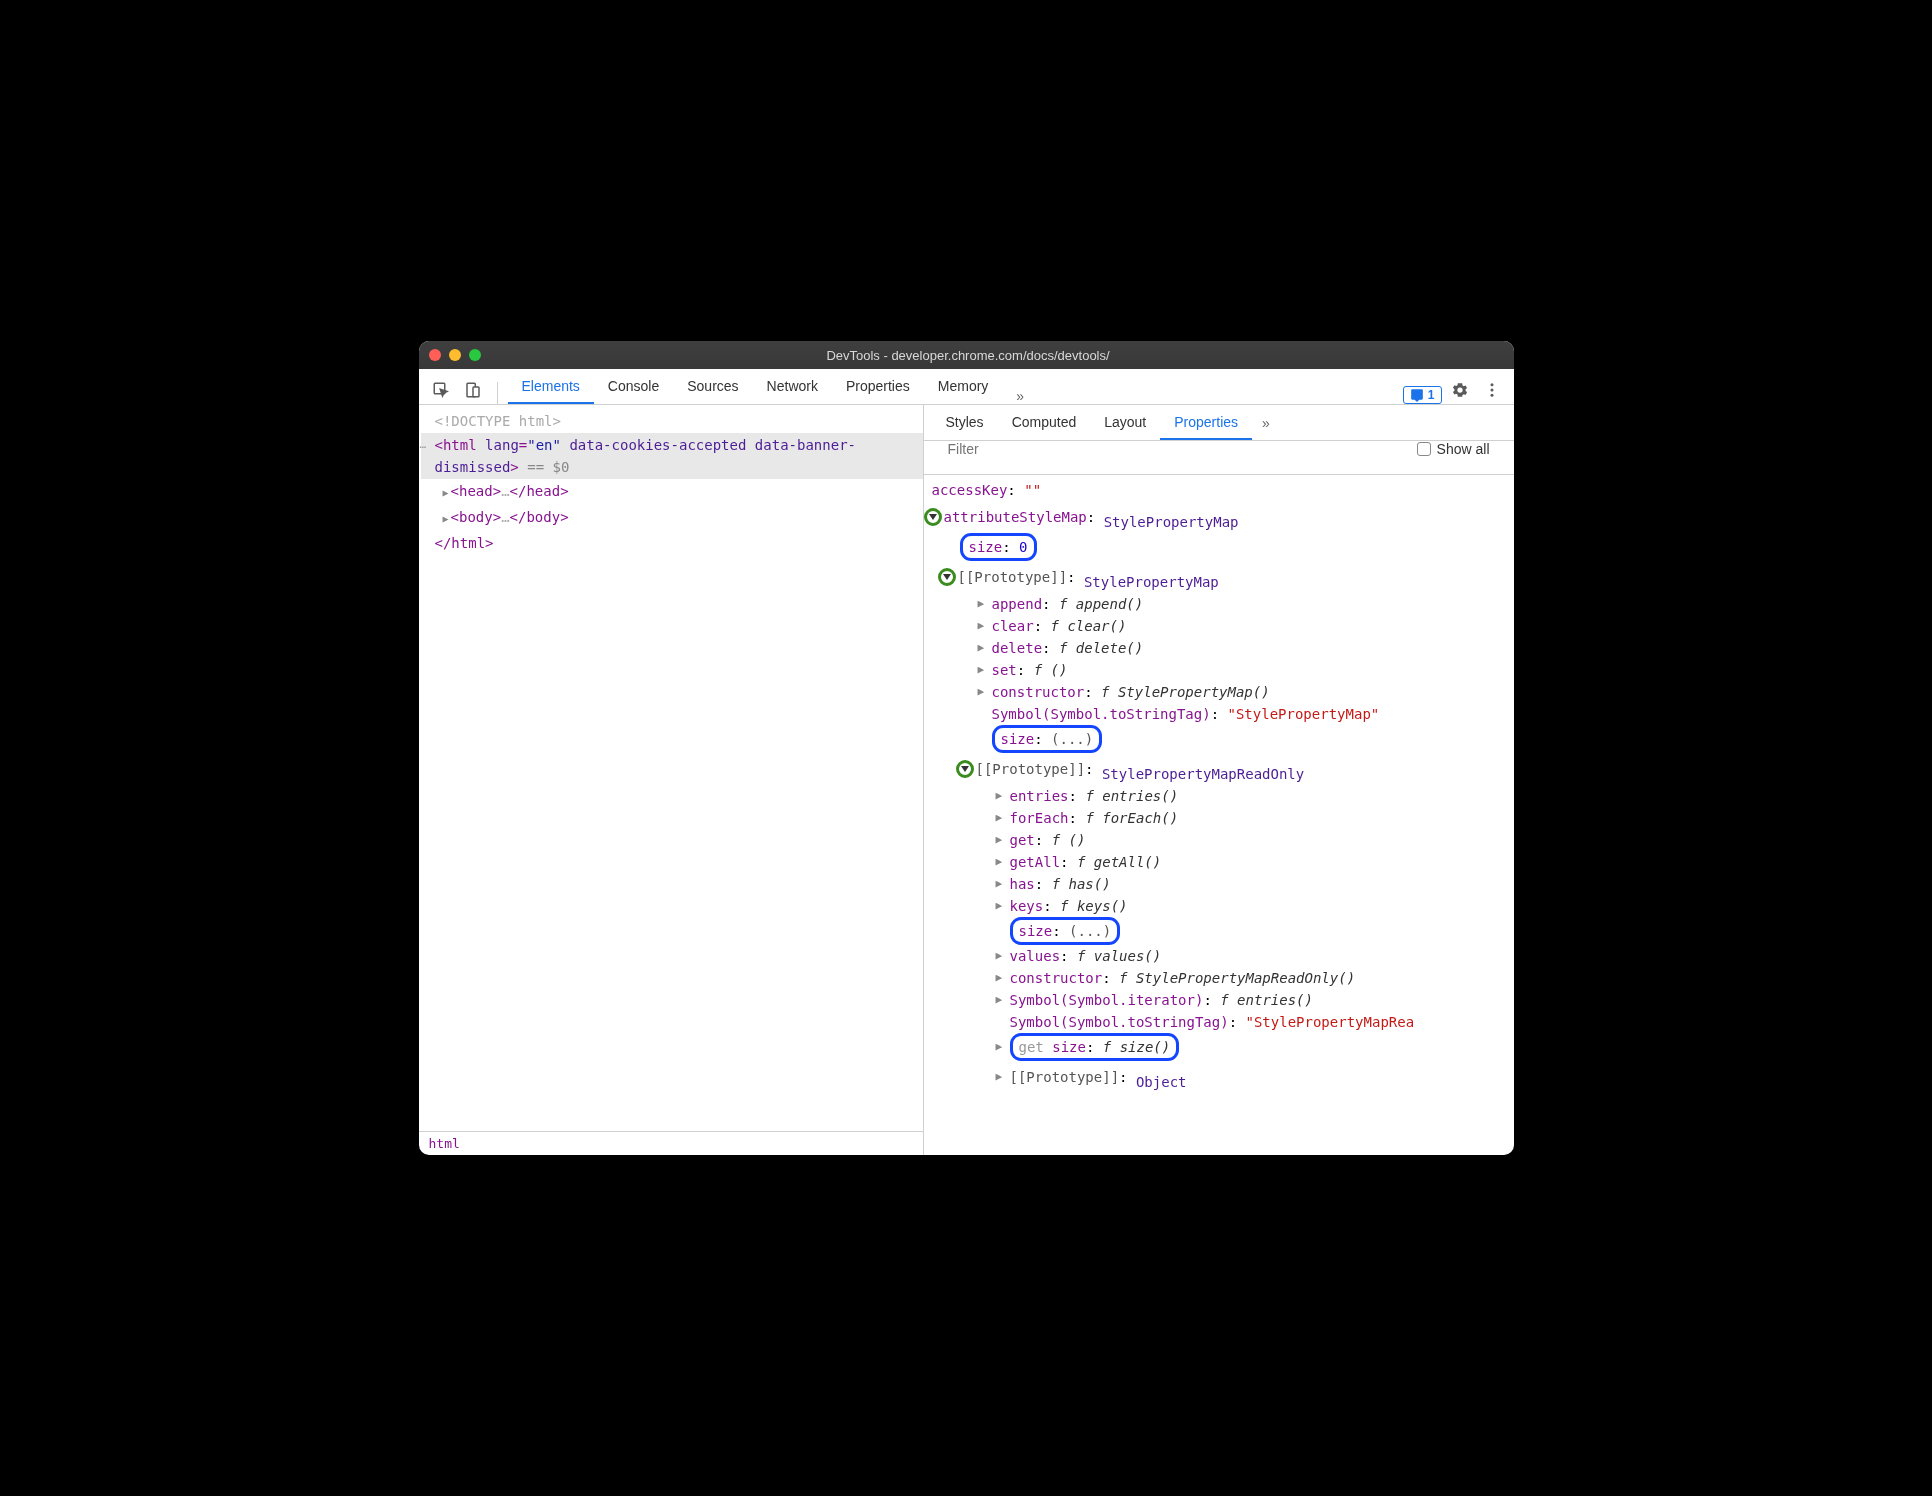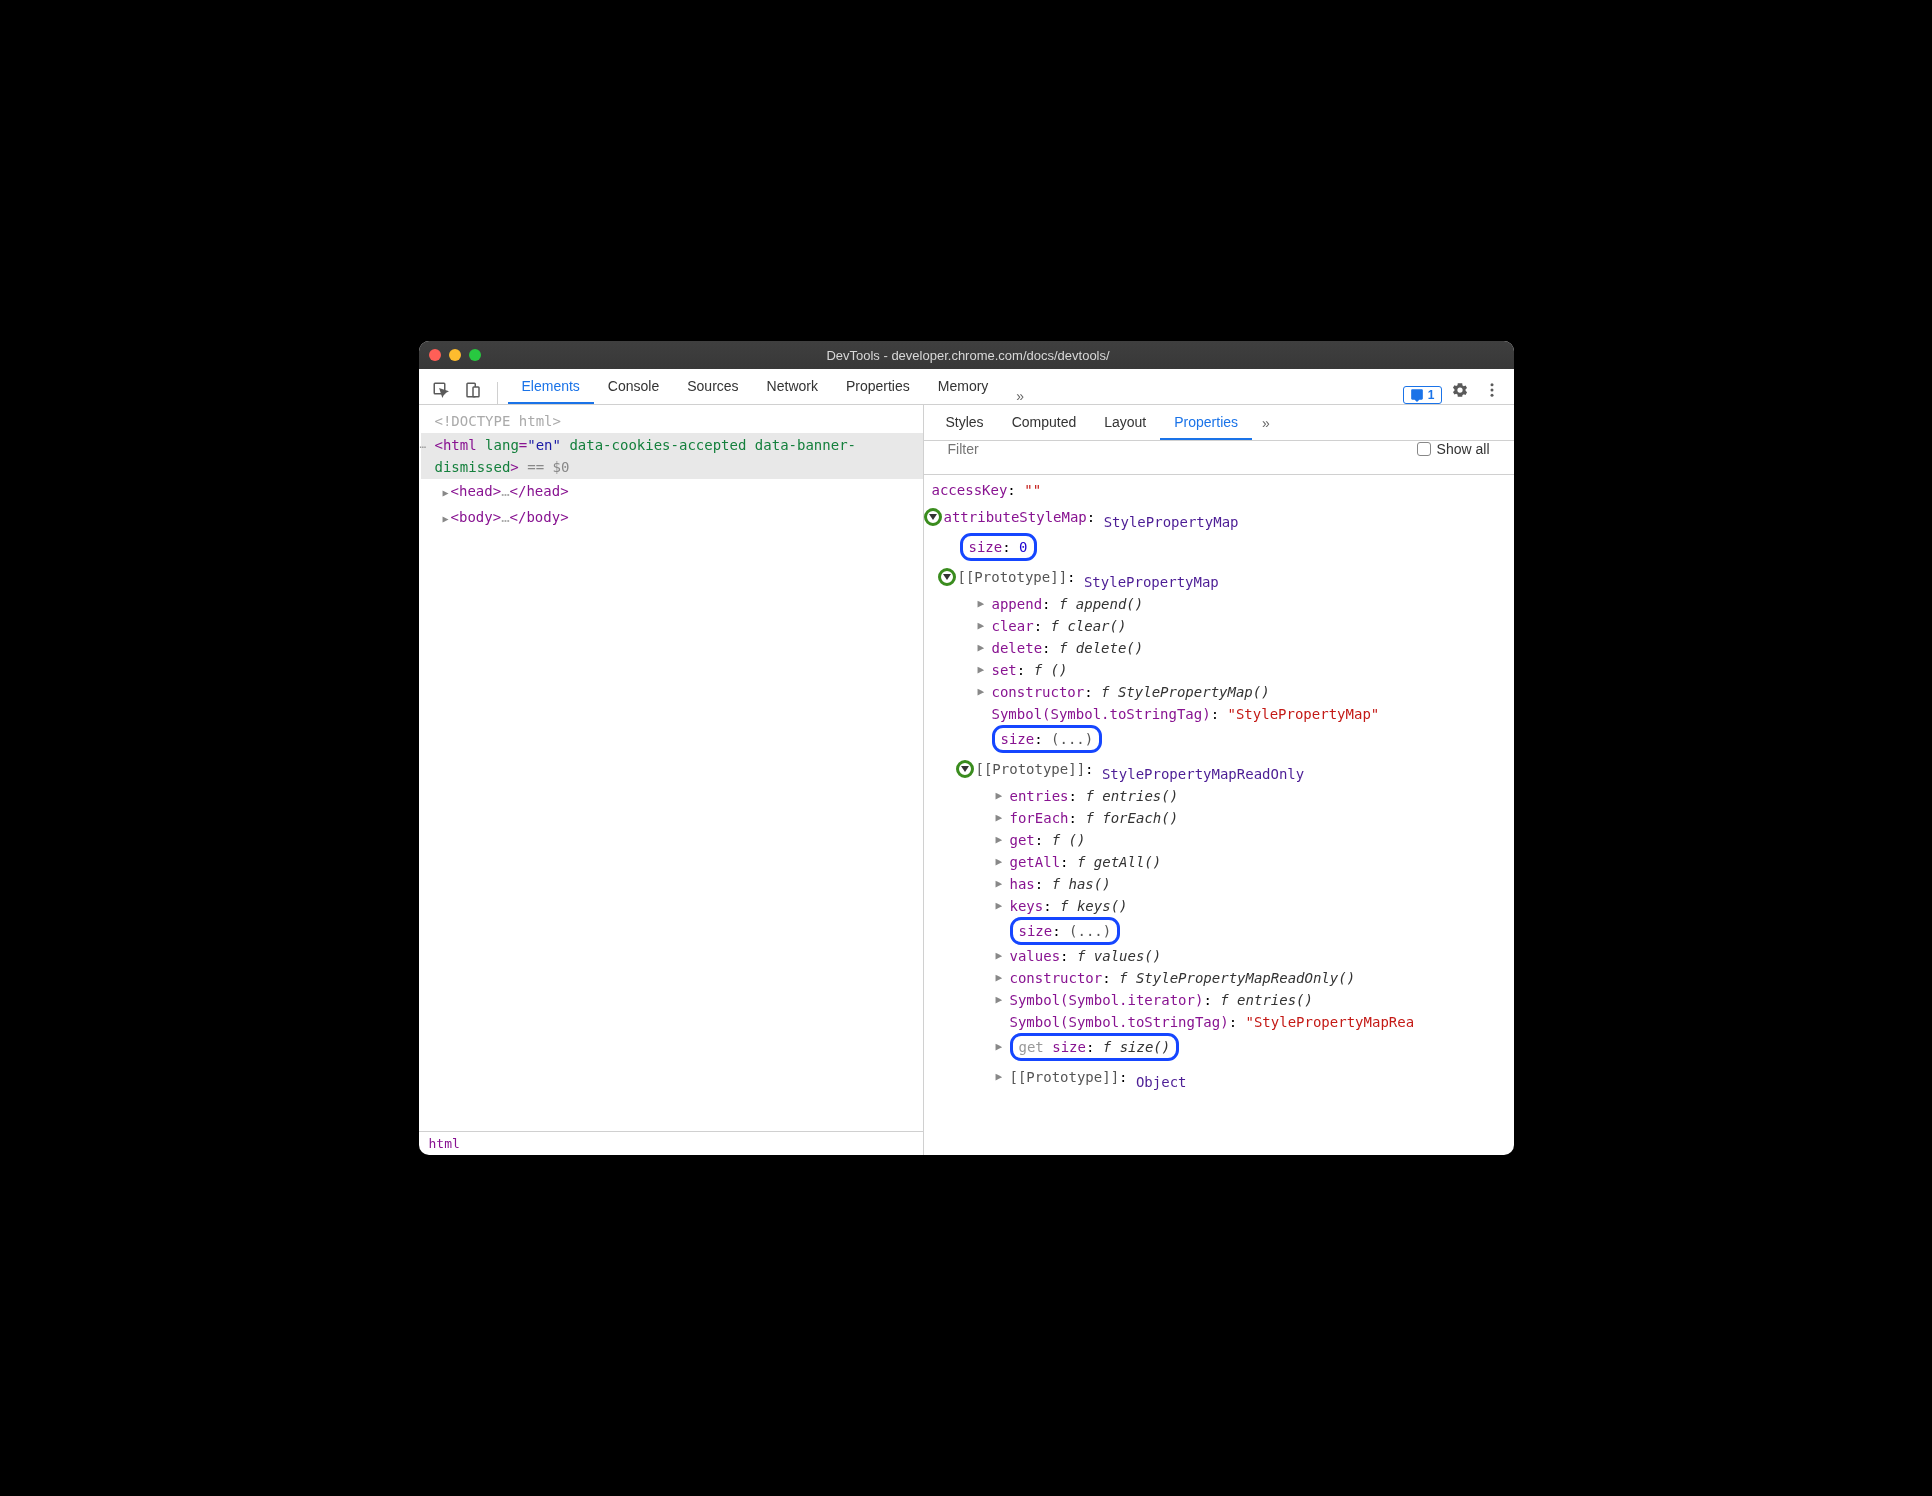--- a/index.html
+++ b/index.html
@@ -62,21 +62,21 @@
 .content { flex: 1; display: flex; overflow: hidden; }
 .left-pane { width: 505px; border-right: 1px solid #d0d0d0; display: flex; flex-direction: column; overflow: hidden; }
 .right-pane { flex: 1; display: flex; flex-direction: column; overflow: hidden; }
 
 .dom { padding: 4px 0 4px 2px; font-family: ui-monospace, Menlo, Monaco, Consolas, monospace; font-size: 14px; line-height: 22px; flex: 1; overflow: auto; }
 .dom-line { white-space: pre-wrap; padding: 1px 8px 1px 14px; }
 .dom-line.sel { background: #e8e8e8; position: relative; }
 .dom-line.sel::before { content: "…"; position: absolute; left: -1px; top: 1px; color: #999; font-size: 11px; }
 .tag-punc { color: #881391; }
 .tag-name { color: #881391; }
-.attr-name { color: #15803d; }
+.attr-name { color: #4c1d95; }
 .attr-val { color: #1a1aa6; }
 .dim { color: #aaa; }
 .caret { color: #888; margin-right: 2px; font-size: 10px; }
 .sel-suffix { color: #888; }
 
 .breadcrumb { border-top: 1px solid #d0d0d0; padding: 4px 10px; font-size: 13px; color: #881391; font-family: ui-monospace, Menlo, Monaco, Consolas, monospace; }
 
 .subtabs { height: 36px; border-bottom: 1px solid #d0d0d0; display: flex; align-items: center; padding: 0 8px; font-size: 14px; }
 .subtab { padding: 8px 14px; color: #333; cursor: pointer; border-bottom: 2px solid transparent; }
 .subtab.active { color: #1a73e8; border-bottom-color: #1a73e8; }
@@ -166,20 +166,21 @@
   </div>
 
   <div class="content">
 
     <div class="left-pane">
       <div class="dom">
         <div class="dom-line"><span class="dim">&lt;!DOCTYPE html&gt;</span></div>
         <div class="dom-line sel"><span class="tag-punc">&lt;</span><span class="tag-name">html</span> <span class="attr-name">lang</span><span class="tag-punc">=</span><span class="attr-val">"en"</span> <span class="attr-name">data-cookies-accepted</span> <span class="attr-name">data-banner-dismissed</span><span class="tag-punc">&gt;</span><span class="sel-suffix"> == $0</span></div>
         <div class="dom-line" style="padding-left:22px"><span class="caret">▶</span><span class="tag-punc">&lt;</span><span class="tag-name">head</span><span class="tag-punc">&gt;</span><span class="dim">…</span><span class="tag-punc">&lt;/</span><span class="tag-name">head</span><span class="tag-punc">&gt;</span></div>
         <div class="dom-line" style="padding-left:22px"><span class="caret">▶</span><span class="tag-punc">&lt;</span><span class="tag-name">body</span><span class="tag-punc">&gt;</span><span class="dim">…</span><span class="tag-punc">&lt;/</span><span class="tag-name">body</span><span class="tag-punc">&gt;</span></div>
+        <div class="dom-line"><span class="tag-punc">&lt;/</span><span class="tag-name">html</span><span class="tag-punc">&gt;</span></div>
       </div>
       <div class="breadcrumb">html</div>
     </div>
 
     <div class="right-pane">
       <div class="subtabs">
         <div class="subtab">Styles</div>
         <div class="subtab">Computed</div>
         <div class="subtab">Layout</div>
         <div class="subtab active">Properties</div>

